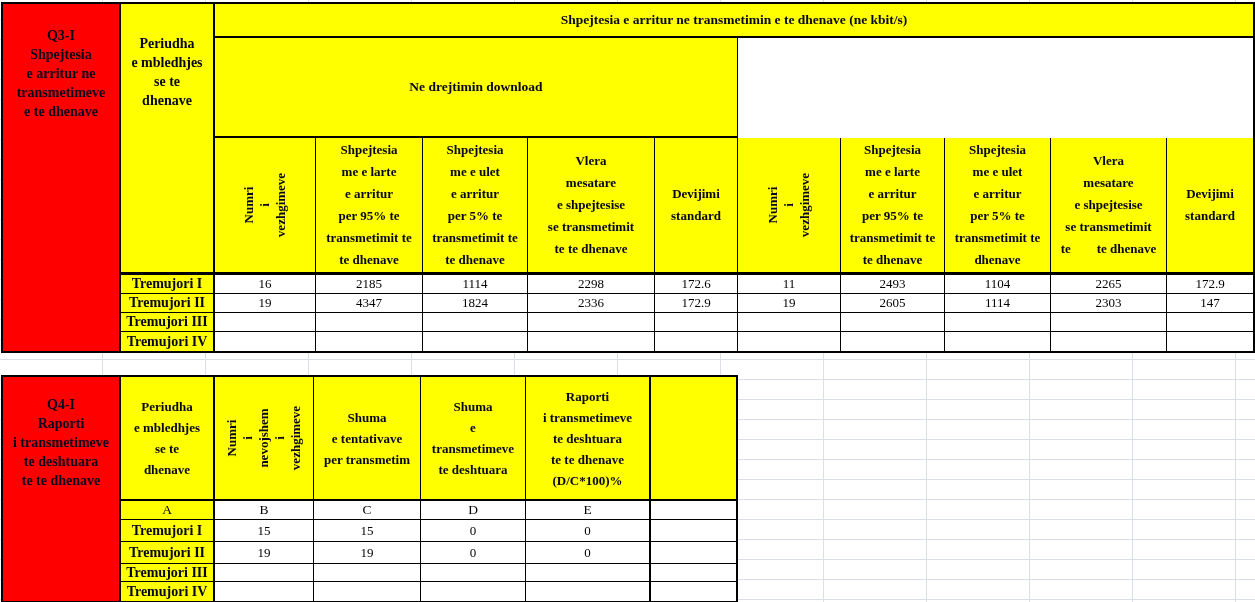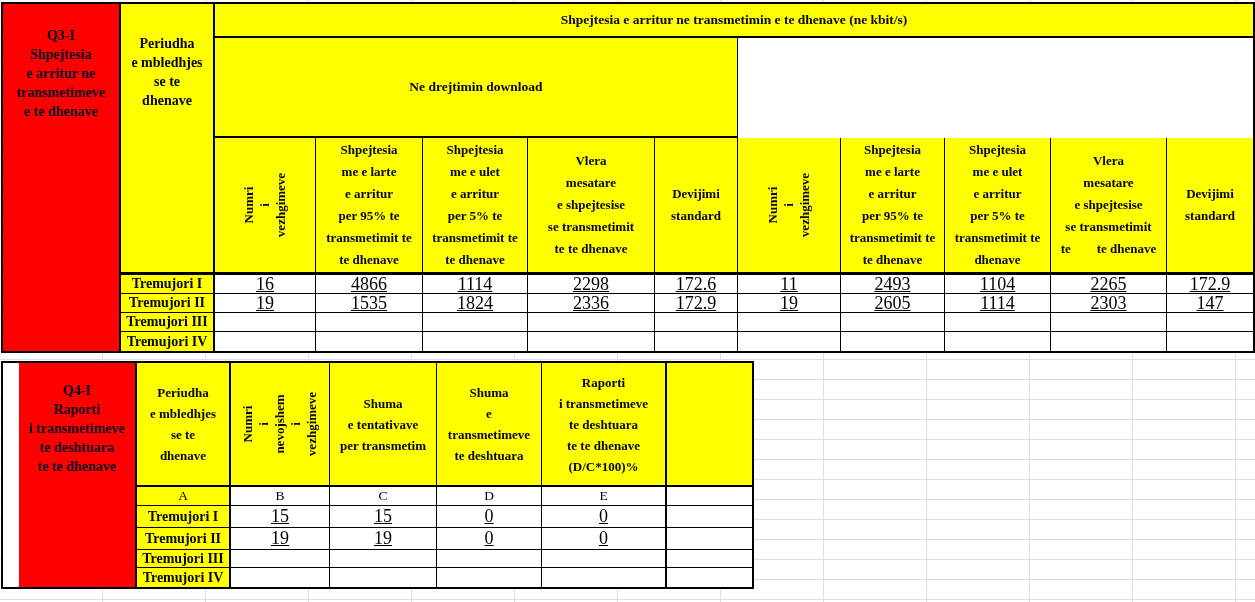--- a/index.html
+++ b/index.html
@@ -8,23 +8,23 @@
     font-family:"Liberation Serif","DejaVu Serif",serif;color:#000;
     background:
       repeating-linear-gradient(to right, transparent 0 102px, #d9dee7 102px 103px),
       repeating-linear-gradient(to bottom, transparent 0 19px, #d9dee7 19px 20px),
       #fff;
   }
   .tbl{position:absolute;border:2px solid #000;display:grid;background:#fff;}
   .q3{left:1px;top:2px;
       grid-template-columns:118px 94px 101px 107px 105px 127px 83px 103px 104px 106px 116px 86px;
       grid-template-rows:34px 100px 137px 19px 19px 19px 19px;}
-  .q4{left:1px;top:361px;
+  .q4{left:1px;top:375px;
       grid-template-columns:118px 94px 99px 107px 105px 125px 85px;
-      grid-template-rows:124px 19px 22px 22px 18px 19px;padding-left:16px;}
+      grid-template-rows:124px 19px 22px 22px 18px 19px;}
   .cell{display:flex;align-items:center;justify-content:center;text-align:center;
         box-sizing:border-box;position:relative;overflow:hidden;}
   .ml{white-space:pre-wrap;}
   .red{background:#ff0000;}
   .yel{background:#ffff00;}
   .wht{background:#ffffff;}
   .bR1{border-right:1px solid #000;}
   .bR2{border-right:2px solid #000;}
   .bB1{border-bottom:1px solid #000;}
   .bB2{border-bottom:2px solid #000;}
@@ -34,21 +34,21 @@
   .q4 .secLabel{padding-top:18px;}
   .period3{font-size:14px;line-height:19px;align-items:flex-start;padding-top:30px;}
   .hdr{font-size:13.5px;}
   .colh{font-size:13px;line-height:22px;}
   .colh4{font-size:13px;line-height:21px;}
   .vtext{position:absolute;top:50%;left:50%;
          transform:translate(-50%,-50%) rotate(-90deg);
          font-weight:bold;color:#06061e;font-size:13px;line-height:16px;
          text-align:center;white-space:pre-wrap;}
   .rowlab{font-size:14px;}
-  .num{font-size:18px;text-decoration:underline;}
+  .num{font-size:13px;}
   .letter{font-size:13.5px;}
 </style>
 </head>
 <body>
 
 <div class="sheet">
 
   <div class="tbl q3">
     <div class="cell red bold secLabel ml bR2" style="grid-area:1/1/8/2">Q3-I
 Shpejtesia
@@ -105,33 +105,33 @@
     <div class="cell yel bold colh ml bR1 bB3" style="grid-area:3/11/4/12">Vlera
 mesatare
 e shpejtesise
 se transmetimit
 te        te dhenave</div>
     <div class="cell yel bold colh ml bB3" style="grid-area:3/12/4/13">Devijimi
 standard</div>
 
     <div class="cell yel bold rowlab bR2 bB1" style="grid-area:4/2/5/3">Tremujori I</div>
     <div class="cell wht num bR1 bB1" style="grid-area:4/3/5/4">16</div>
-    <div class="cell wht num bR1 bB1" style="grid-area:4/4/5/5">4866</div>
+    <div class="cell wht num bR1 bB1" style="grid-area:4/4/5/5">2185</div>
     <div class="cell wht num bR1 bB1" style="grid-area:4/5/5/6">1114</div>
     <div class="cell wht num bR1 bB1" style="grid-area:4/6/5/7">2298</div>
     <div class="cell wht num bR1 bB1" style="grid-area:4/7/5/8">172.6</div>
     <div class="cell wht num bR1 bB1" style="grid-area:4/8/5/9">11</div>
     <div class="cell wht num bR1 bB1" style="grid-area:4/9/5/10">2493</div>
     <div class="cell wht num bR1 bB1" style="grid-area:4/10/5/11">1104</div>
     <div class="cell wht num bR1 bB1" style="grid-area:4/11/5/12">2265</div>
     <div class="cell wht num bB1" style="grid-area:4/12/5/13">172.9</div>
 
     <div class="cell yel bold rowlab bR2 bB1" style="grid-area:5/2/6/3">Tremujori II</div>
     <div class="cell wht num bR1 bB1" style="grid-area:5/3/6/4">19</div>
-    <div class="cell wht num bR1 bB1" style="grid-area:5/4/6/5">1535</div>
+    <div class="cell wht num bR1 bB1" style="grid-area:5/4/6/5">4347</div>
     <div class="cell wht num bR1 bB1" style="grid-area:5/5/6/6">1824</div>
     <div class="cell wht num bR1 bB1" style="grid-area:5/6/6/7">2336</div>
     <div class="cell wht num bR1 bB1" style="grid-area:5/7/6/8">172.9</div>
     <div class="cell wht num bR1 bB1" style="grid-area:5/8/6/9">19</div>
     <div class="cell wht num bR1 bB1" style="grid-area:5/9/6/10">2605</div>
     <div class="cell wht num bR1 bB1" style="grid-area:5/10/6/11">1114</div>
     <div class="cell wht num bR1 bB1" style="grid-area:5/11/6/12">2303</div>
     <div class="cell wht num bB1" style="grid-area:5/12/6/13">147</div>
 
     <div class="cell yel bold rowlab bR2 bB1" style="grid-area:6/2/7/3">Tremujori III</div>

